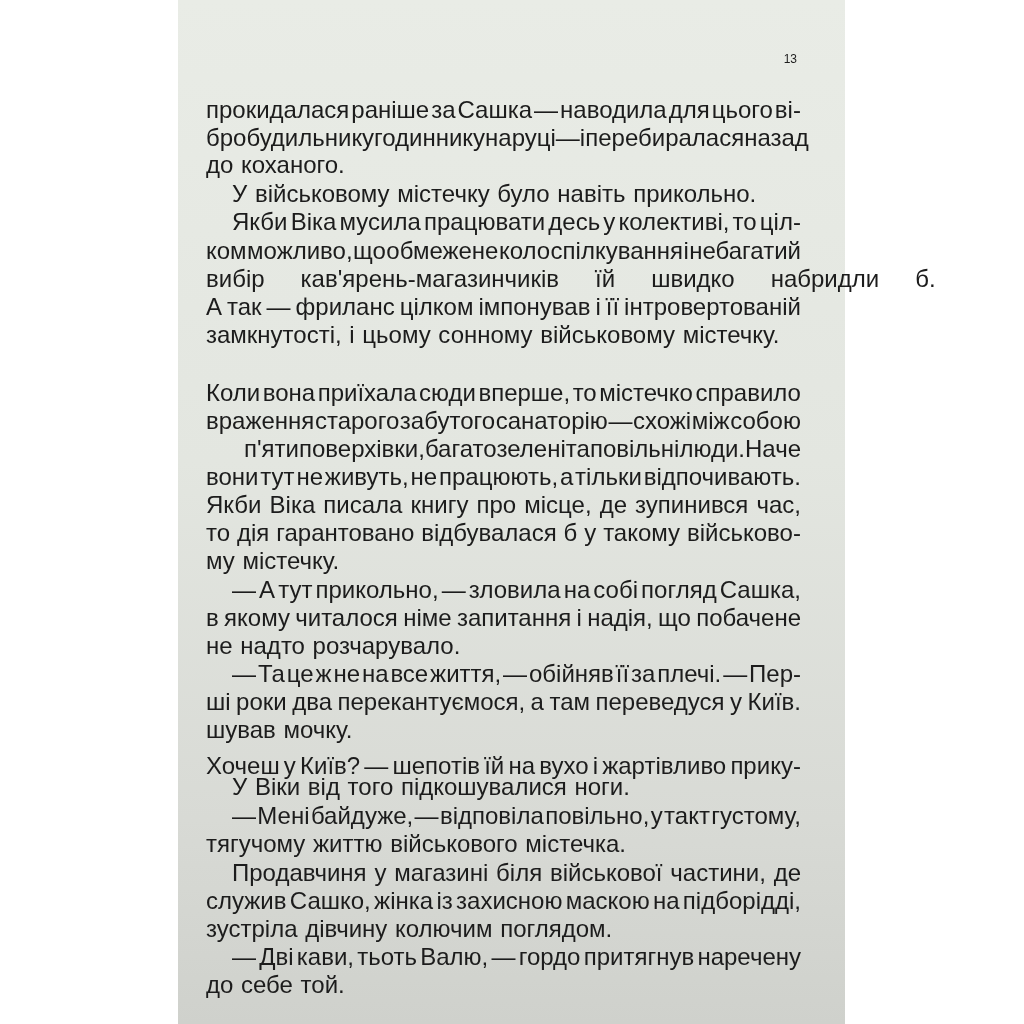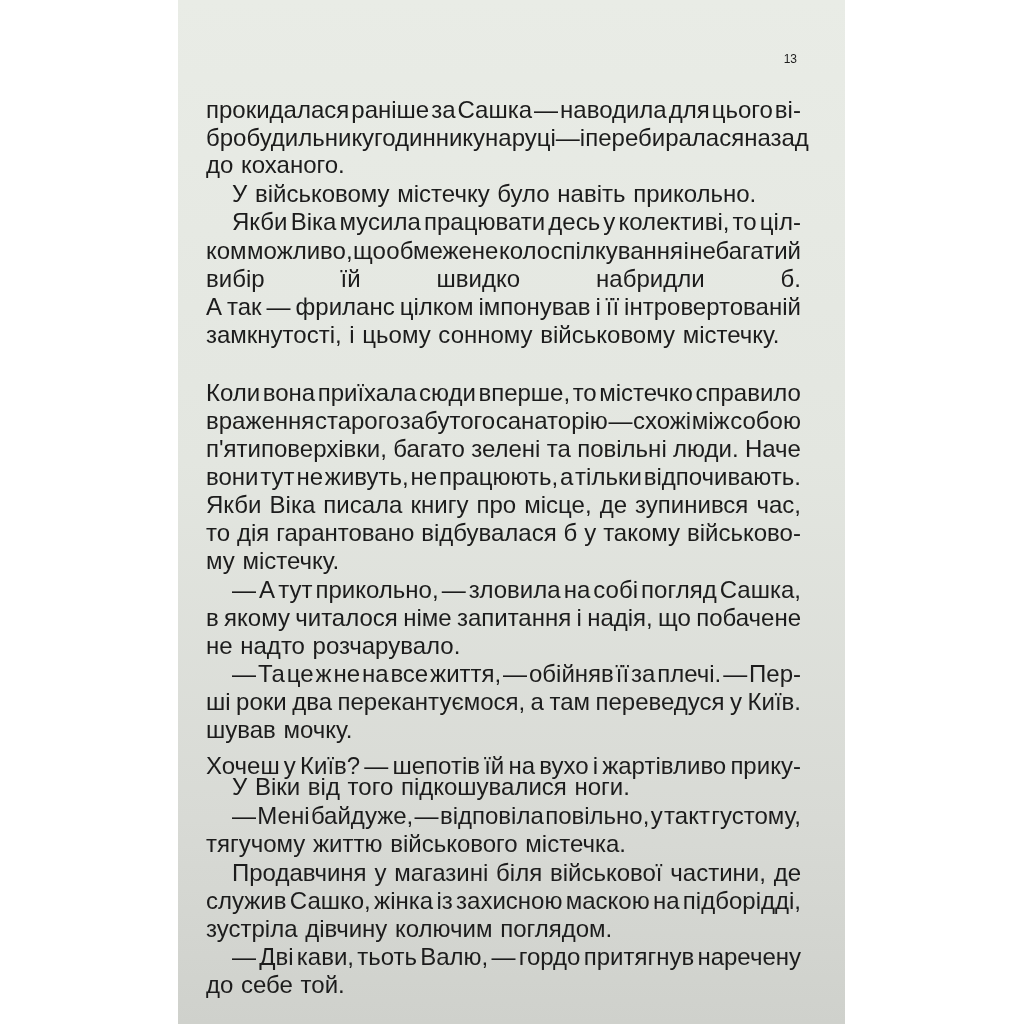--- a/index.html
+++ b/index.html
@@ -95,20 +95,21 @@
       <span class="w">можливо,</span>
       <span class="w">що</span>
       <span class="w">обмежене</span>
       <span class="w">коло</span>
       <span class="w">спілкування</span>
       <span class="w">і</span>
       <span class="w">небагатий</span>
     </div>
     <div class="ln" style="top: 265px; gap: 36px;">
       <span class="w">вибір</span>
+      <span class="w">кав'ярень-магазинчиків</span>
       <span class="w">їй</span>
       <span class="w">швидко</span>
       <span class="w">набридли</span>
       <span class="w">б.</span>
     </div>
     <div class="ln" style="top: 293px;">
       <span class="w">А</span>
       <span class="w">так</span>
       <span class="w">—</span>
       <span class="w">фриланс</span>
@@ -132,21 +133,21 @@
     <div class="ln" style="top: 407px;">
       <span class="w">враження</span>
       <span class="w">старого</span>
       <span class="w">забутого</span>
       <span class="w">санаторію</span>
       <span class="w">—</span>
       <span class="w">схожі</span>
       <span class="w">між</span>
       <span class="w">собою</span>
     </div>
-    <div class="ln" style="top: 435px;">
+    <div class="ln" style="top: 435px; justify-content: flex-end;">
       <span class="w">п'ятиповерхівки,</span>
       <span class="w">багато</span>
       <span class="w">зелені</span>
       <span class="w">та</span>
       <span class="w">повільні</span>
       <span class="w">люди.</span>
       <span class="w">Наче</span>
     </div>
     <div class="ln" style="top: 463px;">
       <span class="w">вони</span>

